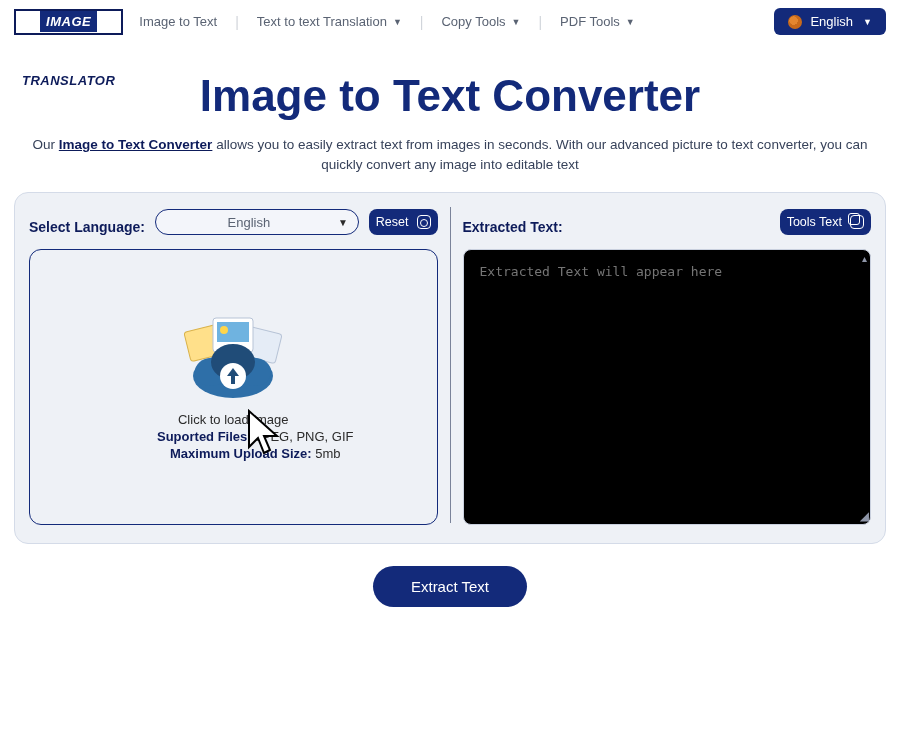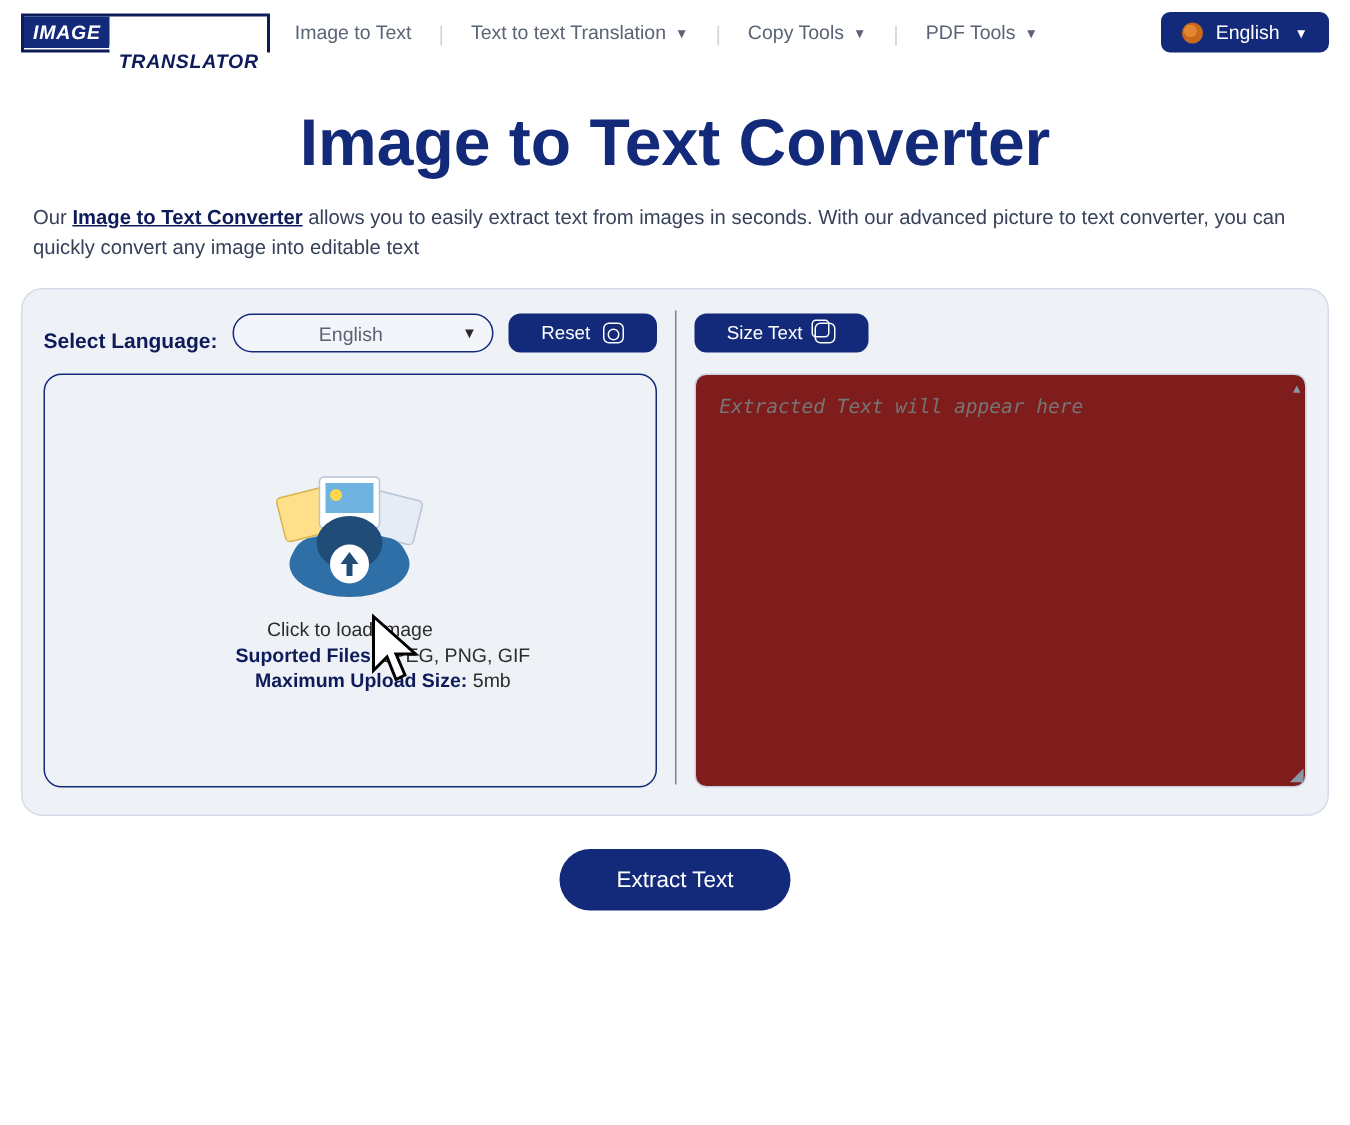--- a/index.html
+++ b/index.html
@@ -24,20 +24,21 @@
     gap: 10px;
   }
   .logo {
     border: 2px solid #0d1b5a;
     display: inline-flex;
     align-items: center;
     height: 26px;
     font-weight: 800;
     font-size: 13px;
     letter-spacing: 0.5px;
+    flex-direction: column;
   }
   .logo-left {
     background: #132a7a;
     color: #fff;
     padding: 3px 6px;
     font-style: italic;
   }
   .logo-right {
     background: #fff;
     color: #0d1b5a;
@@ -80,20 +81,21 @@
   }
   
   .title {
     text-align: center;
     color: #132a7a;
     font-size: 44px;
     font-weight: 800;
     margin: 34px 0 14px 0;
   }
   .subtitle {
+    text-align: center;
     color: #37425a;
     font-size: 13.5px;
     padding: 0 22px;
     line-height: 1.45;
     margin-bottom: 18px;
   }
   .subtitle a {
     color: #0d1b5a;
     font-weight: 700;
     text-decoration: underline;
@@ -151,21 +153,21 @@
     position: absolute;
     right: 10px;
     font-size: 10px;
     color: #2a2a2a;
   }
   .pill-btn {
     background: #132a7a;
     color: #fff;
     border-radius: 8px;
     font-size: 12.5px;
-    padding: 6px 22px;
+    padding: 6px 7px;
     display: inline-flex;
     align-items: center;
     gap: 8px;
     cursor: pointer;
     border: none;
   }
   .pill-icon {
     width: 14px; height: 14px;
     border: 1.4px solid #fff;
     border-radius: 4px;
@@ -207,28 +209,27 @@
   .extracted-label {
     color: #0d1b5a;
     font-weight: 700;
     font-size: 14px;
     flex: 1;
   }
   .output {
     flex: 1;
     border: 1px solid #c9d0de;
     border-radius: 8px;
-    background: #7f1d1d;
+    background: #000000;
     color: #8a92a6;
     font-size: 13px;
     padding: 14px 16px;
     resize: none;
     outline: none;
     position: relative;
-    font-style: italic;
   }
   .extract-btn {
     display: block;
     margin: 22px auto 0 auto;
     background: #132a7a;
     color: #fff;
     border: none;
     border-radius: 22px;
     padding: 12px 38px;
     font-size: 15px;
@@ -331,22 +332,23 @@
             <path d="M4 2 L4 38 L13 29 L19 44 L25 41 L19 27 L32 27 Z" fill="#fff" stroke="#000" stroke-width="2"></path>
           </svg>
         </div>
       </div>
     </div>
 
     <div class="col-divider"></div>
 
     <div class="col">
       <div class="col-header">
+        <span class="extracted-label">Extracted Text:</span>
         <button class="pill-btn">
-          <span>Size Text</span>
+          <span>Tools Text</span>
           <span class="pill-icon copy"></span>
         </button>
       </div>
       <div class="out-wrap">
         <textarea class="output" placeholder="Extracted Text will appear here" style=""></textarea>
         <span class="tri-up">▴</span>
         <span class="tri-dn">◢</span>
       </div>
     </div>
 

